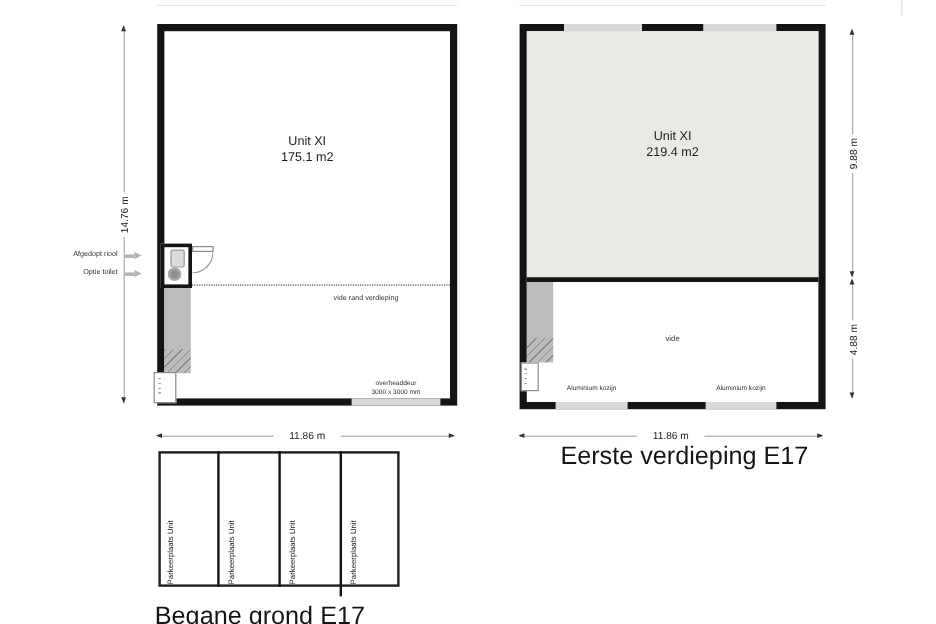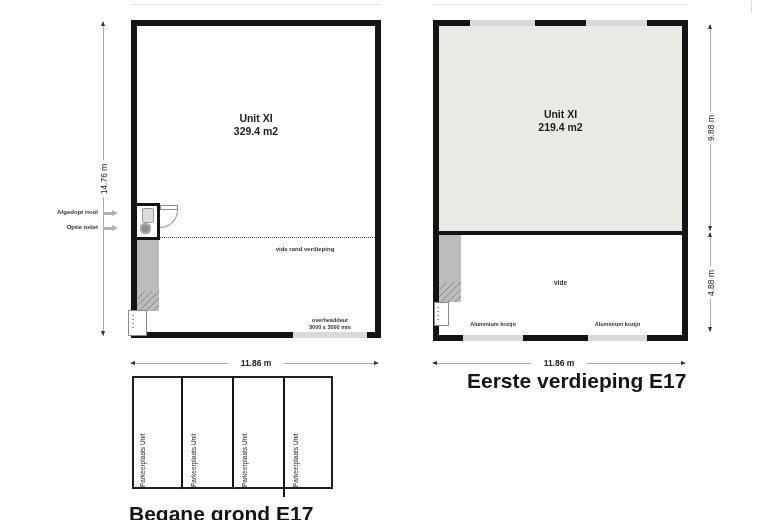--- a/index.html
+++ b/index.html
@@ -1,18 +1,18 @@
 <!DOCTYPE html>
 <html><head>
 <meta charset="utf-8">
 <style>
   html,body{margin:0;padding:0;background:#fff;}
   #canvas{position:relative;width:780px;height:520px;background:#ffffff;overflow:hidden;
           font-family:"Liberation Sans", sans-serif;color:#1a1a1a;}
-  .abs{position:absolute;font-weight:bold;}
+  .abs{position:absolute;}
   
   .outline{position:absolute;box-sizing:border-box;border:6px solid #141414;background:#fff;}
   .thinrect{position:absolute;box-sizing:border-box;border:2px solid #1f1f1f;background:#fff;}
   
   .t6{font-size:6px;line-height:7px;color:#333;}
   .t55{font-size:5.5px;line-height:6.5px;color:#333;}
   .t65{font-size:6.5px;line-height:7.5px;color:#333;}
   .dimtxt{font-size:8.5px;color:#222;background:#fff;padding:0 3px;white-space:nowrap;}
   .unittxt{font-size:10.5px;line-height:13px;color:#1c1c1c;text-align:center;}
   .title{font-size:21px;color:#141414;white-space:nowrap;}
@@ -66,21 +66,21 @@
 
   <div class="faint" style="left:131px;top:4px;width:250px;height:1px;"></div>
   <div class="faint" style="left:433px;top:4px;width:255px;height:1px;"></div>
   <div class="faint" style="left:751px;top:0;width:1px;height:13px;background:#dcdcdc;"></div>
 
   <div>
     <div class="outline" style="left:131px;top:20px;width:250px;height:318px;"></div>
 
     <div class="abs unittxt" style="left:137px;top:112px;width:238px;">
       <div>Unit XI</div>
-      <div>329.4 m2</div>
+      <div>175.1 m2</div>
     </div>
 
     <div class="wc" style="left:134px;top:203px;width:26px;height:37px;">
       <div class="sink"></div>
       <div class="pot"></div>
     </div>
     <div class="leaf" style="left:160px;top:205px;width:18px;height:5px;"></div>
     <div class="arc" style="left:160px;top:210px;width:17px;height:17px;"></div>
 
     <div class="dotln" style="left:160px;top:237px;width:215px;"></div>

